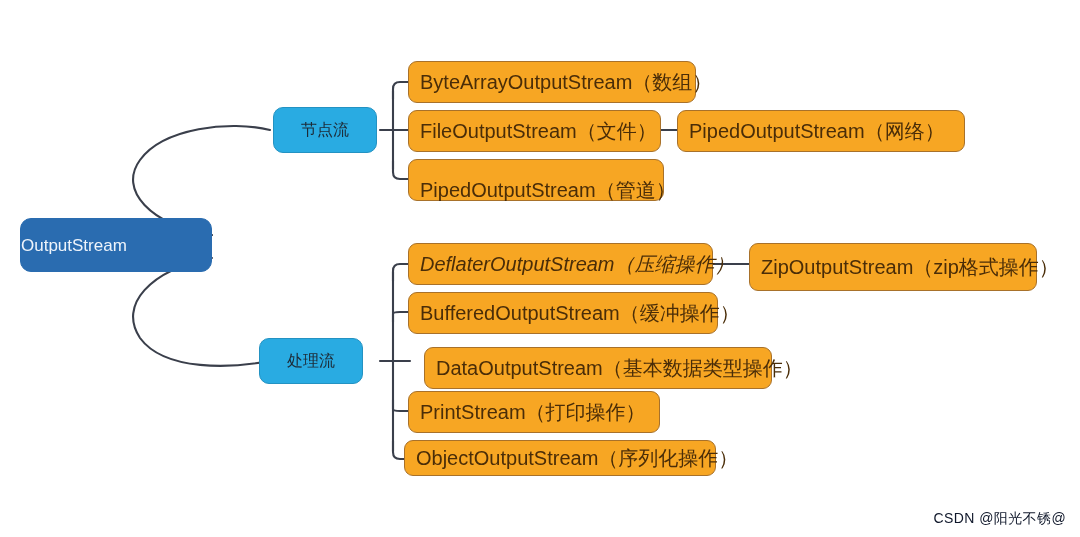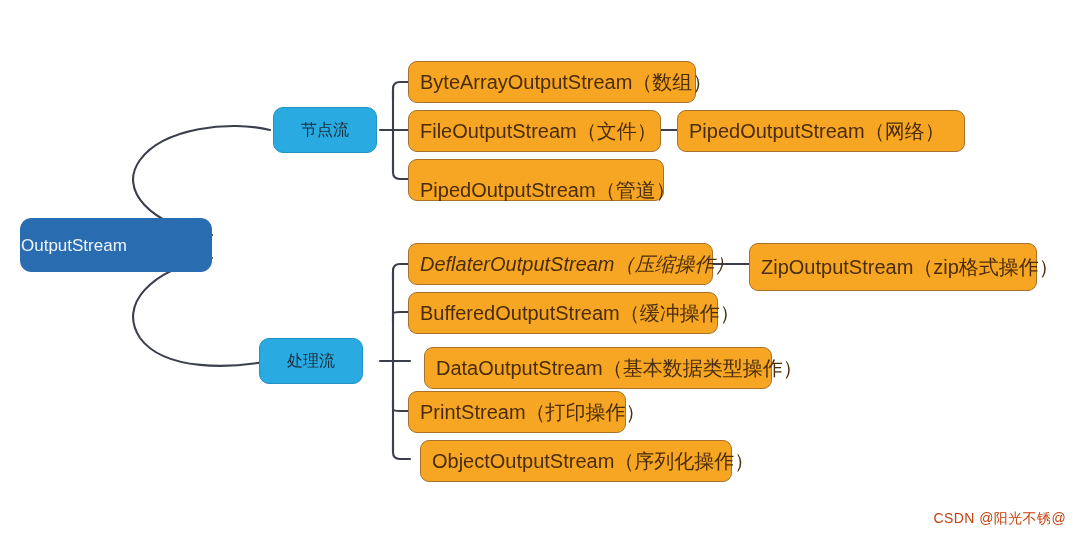--- a/index.html
+++ b/index.html
@@ -56,21 +56,21 @@
     color: #4a2d08;
     font-size: 20px;
     justify-content: flex-start;
     padding-left: 11px;
     padding-right: 8px;
   }
   .watermark {
     position: absolute;
     right: 14px;
     bottom: 9px;
-    color: #c2410c;
+    color: #0f172a;
     font-size: 14px;
     letter-spacing: 0.4px;
     white-space: nowrap;
   }
 </style>
 </head>
 <body>
 
 <div id="canvas">
 
@@ -138,23 +138,23 @@
   </div>
 
   <div class="node node-leaf" style="left:408px; top:292px; width:310px; height:42px;">
     <span>BufferedOutputStream（缓冲操作）</span>
   </div>
 
   <div class="node node-leaf" style="left:424px; top:341px; width:348px; height:42px;margin-top:6px;">
     <span>DataOutputStream（基本数据类型操作）</span>
   </div>
 
-  <div class="node node-leaf" style="left:408px; top:391px; width:218px; height:42px;">
+  <div class="node node-leaf" style="left:408px; top:391px; width:252px; height:42px;">
     <span>PrintStream（打印操作）</span>
   </div>
 
-  <div class="node node-leaf" style="left:420px; top:440px; width:312px; height:42px;text-align:right;">
+  <div class="node node-leaf" style="left:404px; top:440px; width:312px; height:36px;text-align:right;">
     <span>ObjectOutputStream（序列化操作）</span>
   </div>
 
   <div class="watermark">CSDN @阳光不锈@</div>
 
 </div>
 
 </body></html>

